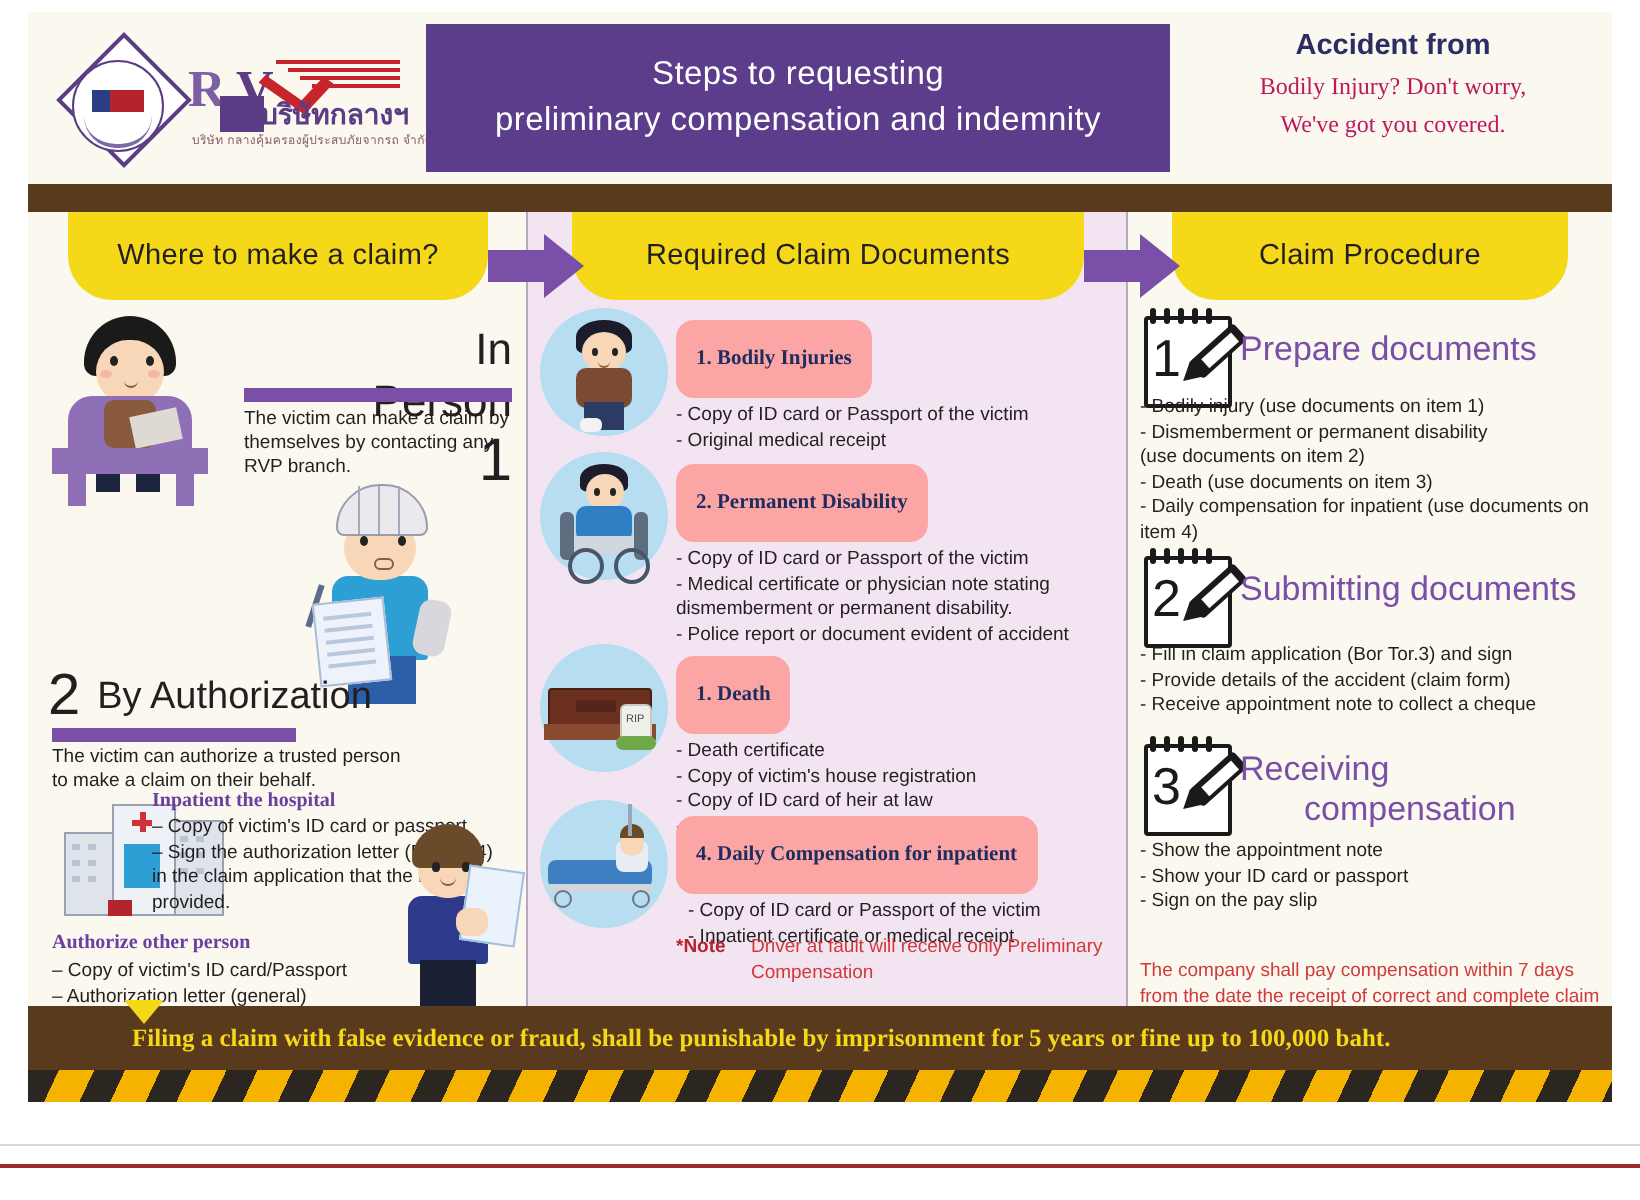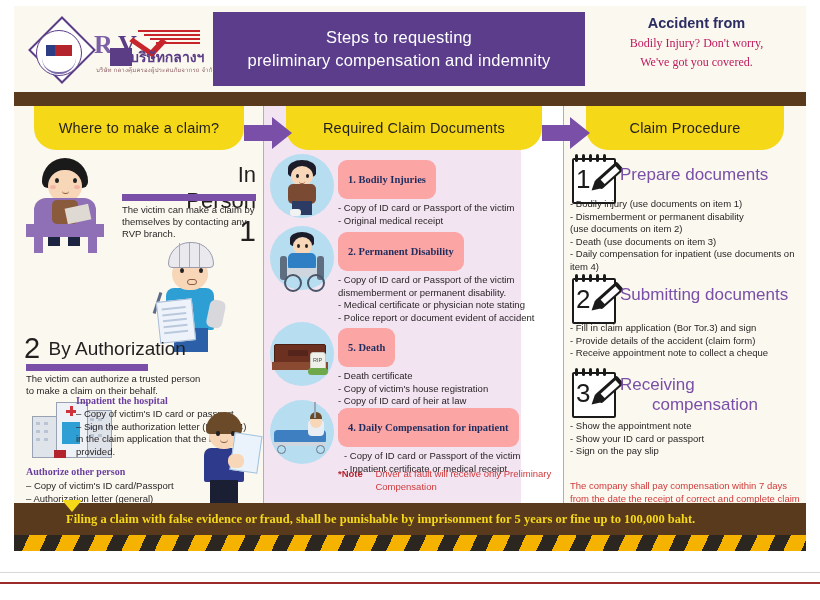--- a/index.html
+++ b/index.html
@@ -33,21 +33,21 @@
   .header-right{position:absolute;left:580px;top:8px;width:205px;text-align:center;}
   .hr-bold{font:bold 14.5px "Liberation Sans",sans-serif;color:#2b2d63;line-height:18px;}
   .hr-sub{margin-top:4px;font:12px "Liberation Serif",serif;color:#be185d;line-height:15px;}
 
   
   .brownbar{position:absolute;left:14px;top:92px;width:792px;height:14px;background:#5a3a1c;}
 
   
   .col{position:absolute;top:106px;}
   .col-1{left:14px;width:250px;height:401px;background:#fbf8ef;}
-  .col-2{left:264px;width:257px;height:401px;background:#f3e4f2;}
+  .col-2{left:264px;width:300px;height:401px;background:#f3e4f2;}
   .col-3{left:564px;width:242px;height:401px;background:#fbf8ef;}
   .col-sep{position:absolute;top:106px;width:2px;height:401px;background:#b9a8be;}
 
   
   .tab{position:absolute;top:0;height:44px;background:#f5d818;border-radius:0 0 22px 22px;
        display:flex;align-items:center;justify-content:center;}
   .tab span{font-size:14.5px;color:#231f20;letter-spacing:.2px;}
   .tab-1{left:20px;width:210px;}
   .tab-2{left:22px;width:256px;}
   .tab-3{left:22px;width:198px;}
@@ -372,38 +372,38 @@
           <div style="position:absolute;left:12px;top:42px;width:40px;height:9px;background:#cfd6de;border-radius:3px"></div>
           <div style="position:absolute;left:10px;top:30px;width:7px;height:24px;background:#5f6d80;border-radius:3px"></div>
           <div style="position:absolute;left:47px;top:30px;width:7px;height:24px;background:#5f6d80;border-radius:3px"></div>
           <div style="position:absolute;left:14px;top:48px;width:14px;height:14px;border:2.5px solid #49566a;border-radius:50%"></div>
           <div style="position:absolute;left:37px;top:48px;width:14px;height:14px;border:2.5px solid #49566a;border-radius:50%"></div>
         </div>
         <div class="doc-body" style="top:6px">
           <span class="doc-title">2. Permanent Disability</span>
           <div class="doc-list">
             <div>- Copy of ID card or Passport of the victim</div>
+            <div>- Medical certificate or physician note stating</div>
             <div>   dismemberment or permanent disability.</div>
-            <div>- Medical certificate or physician note stating</div>
             <div>- Police report or document evident of accident</div>
           </div>
         </div>
       </div>
 
       <div class="doc-row" style="top:172px">
         <div class="doc-icon" style="top:0">
           <div style="position:absolute;left:4px;top:22px;width:50px;height:22px;background:#6b3020;border:1px solid #4a2013;border-radius:2px"></div>
           <div style="position:absolute;left:2px;top:40px;width:56px;height:8px;background:#8a4a32"></div>
           <div style="position:absolute;left:18px;top:28px;width:20px;height:6px;background:#55241a"></div>
           <div style="position:absolute;left:40px;top:30px;width:14px;height:18px;background:#f0f0ea;border:1px solid #c9c9c0;border-radius:3px 3px 0 0"></div>
           <div style="position:absolute;left:43px;top:35px;font:5.5px 'Liberation Sans',sans-serif;color:#4a4a4a">RIP</div>
           <div style="position:absolute;left:38px;top:46px;width:20px;height:7px;background:#6fa84a;border-radius:7px"></div>
         </div>
         <div class="doc-body" style="top:6px">
-          <span class="doc-title">5. Death</span>
+          <span class="doc-title">1. Death</span>
           <div class="doc-list">
             <div>- Death certificate</div>
             <div>- Copy of  victim's house registration</div>
             <div>- Copy of ID card of heir at law</div>
             <div>- Police report</div>
           </div>
         </div>
       </div>
 
       <div class="doc-row" style="top:250px">

